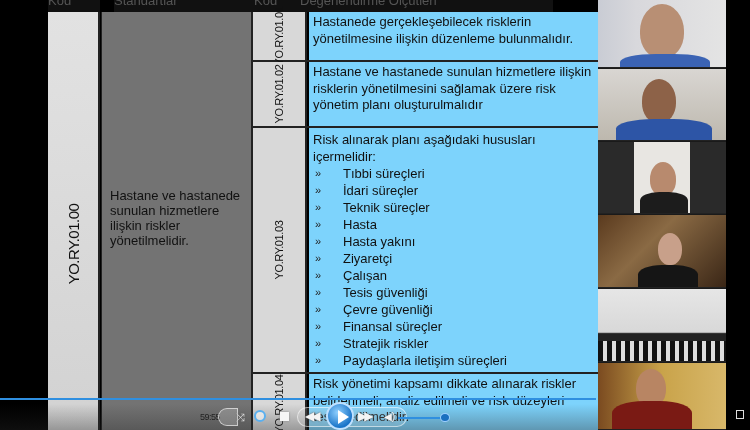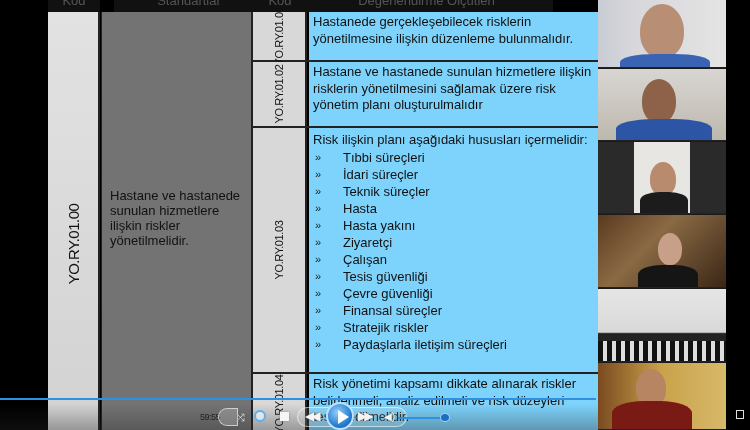--- a/index.html
+++ b/index.html
@@ -1,21 +1,21 @@
 <!DOCTYPE html>
 <html><head>
 <meta charset="utf-8">
 <style>
   * { box-sizing: border-box; margin: 0; padding: 0; }
   html, body { width: 750px; height: 430px; overflow: hidden; background: #000; }
   body { position: relative; font-family: "Liberation Sans", sans-serif; }
 
   #slide { position: absolute; left: 0; top: 0; width: 598px; height: 430px; background: #000; overflow: hidden; }
 
-  .header { position: absolute; top: 0; height: 12px; background: #111; color: #555; font-size: 13px; line-height: 2px; text-align: center; overflow: hidden; }
+  .header { position: absolute; top: 0; height: 12px; background: #111; color: #555; font-size: 13px; line-height: 2px; overflow: hidden; }
   .h-kod1 { left: 48px; width: 52px; }
   .h-std { left: 102px; width: 150px; margin-left: 12px; }
   .h-kod2 { left: 254px; width: 52px; }
   .h-deg { left: 300px; width: 253px; }
 
   .col-kod1 { position: absolute; left: 48px; top: 12px; width: 52px; height: 418px; background: linear-gradient(#e2e2e2,#d2d2d2); border-right: 2px solid #222; }
   .col-std { position: absolute; left: 101px; top: 12px; width: 152px; height: 418px; background: #737373; border-right: 2px solid #222; border-left: 1px solid #222; }
   .kod1-label { position: absolute; left: 50%; top: 232px; transform: translate(-50%, -50%) rotate(-90deg); font-size: 15px; color: #111; white-space: nowrap; letter-spacing: -0.5px; font-family: "Liberation Sans Narrow", "Liberation Sans", sans-serif; }
   .std-text { position: absolute; left: 8px; top: 176px; width: 140px; font-size: 13px; line-height: 15px; color: #111; }
 
@@ -94,21 +94,21 @@
         <span>YO.RY.01.02</span>
       </div>
     <div class="txt">Hastane ve hastanede sunulan hizmetlere ilişkin risklerin yönetilmesini sağlamak üzere risk yönetim planı oluşturulmalıdır</div>
   </div>
 
   <div class="row row3">
     <div class="kod">
         <span>YO.RY.01.03</span>
       </div>
     <div class="txt">
-      <div>Risk ilişkin planı aşağıdaki hususları içermelidir:</div>
+      <div>Risk alınarak planı aşağıdaki hususları içermelidir:</div>
       <ul class="bullets">
         <li><span class="mark">»</span><span>Tıbbi süreçleri</span></li>
         <li><span class="mark">»</span><span>İdari süreçler</span></li>
         <li><span class="mark">»</span><span>Teknik süreçler</span></li>
         <li><span class="mark">»</span><span>Hasta</span></li>
         <li><span class="mark">»</span><span>Hasta yakını</span></li>
         <li><span class="mark">»</span><span>Ziyaretçi</span></li>
         <li><span class="mark">»</span><span>Çalışan</span></li>
         <li><span class="mark">»</span><span>Tesis güvenliği</span></li>
         <li><span class="mark">»</span><span>Çevre güvenliği</span></li>

